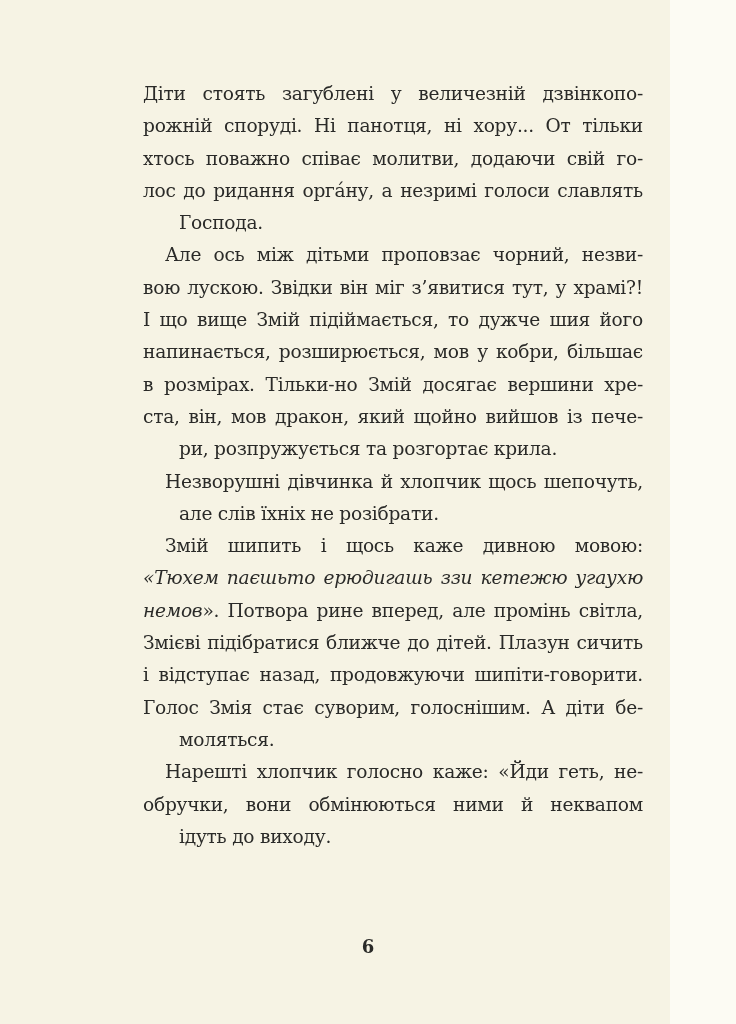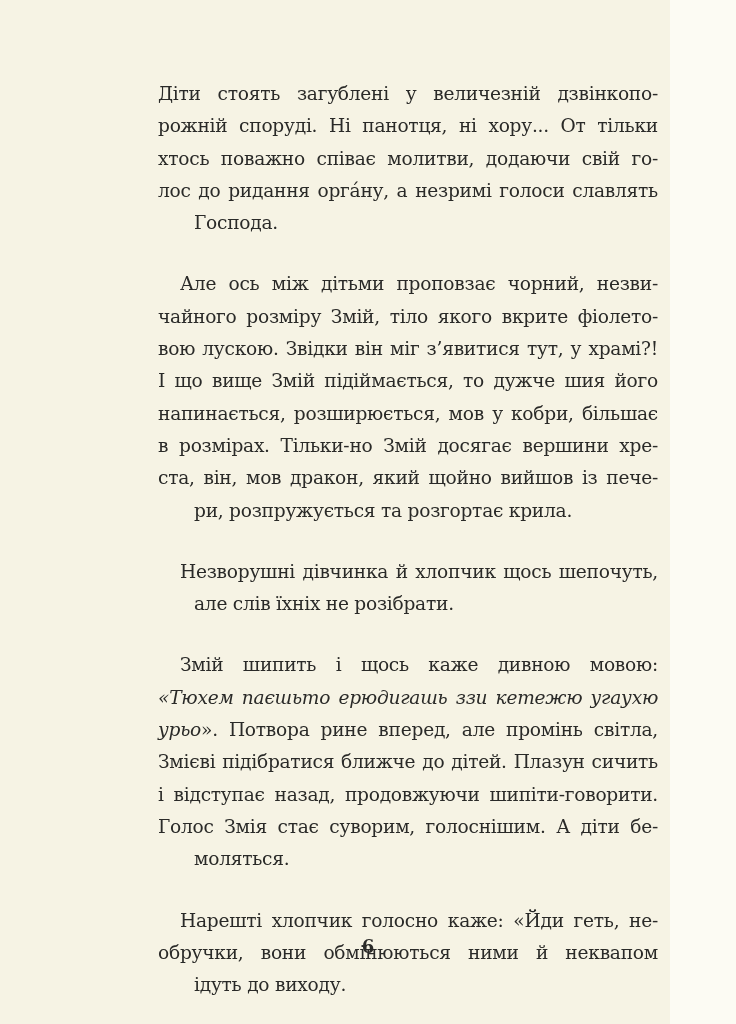--- a/index.html
+++ b/index.html
@@ -8,33 +8,33 @@
     background: #f6f3e4;
     position: relative;
     font-family: "DejaVu Serif", "Liberation Serif", serif;
     color: #2a2a28;
   }
   .right-strip {
     position: absolute; top: 0; right: 0; width: 66px; height: 1024px;
     background: #fcfbf3;
   }
   .page-text {
-    position: absolute; left: 158px; top: 78px; width: 500px;
+    position: absolute; left: 143px; top: 78px; width: 500px;
   }
   .line {
     display: block;
     height: 32.3px; line-height: 32.3px;
     font-size: 18.6px;
     white-space: nowrap;
     text-align: justify;
     text-align-last: justify;
     letter-spacing: -0.25px;
   }
   .line.last { text-align-last: left; margin-left: 36px; }
-  .line.indent { padding-left: 22px; width: calc(100% - 22px); margin-top: 29px; }
+  .line.indent { padding-left: 22px; width: calc(100% - 22px); }
   .line .it { font-style: italic; }
   .page-number {
     position: absolute; left: 0; width: 736px; top: 936px;
     text-align: center; font-weight: bold; font-size: 18px;
     font-family: "DejaVu Serif", serif;
   }
 </style>
 </head>
 <body>
 
@@ -45,38 +45,37 @@
   <div>
     <span class="line">Діти стоять загублені у величезній дзвінкопо-</span>
     <span class="line">рожній споруді. Ні панотця, ні хору... От тільки</span>
     <span class="line">хтось поважно співає молитви, додаючи свій го-</span>
     <span class="line">лос до ридання орга́ну, а незримі голоси славлять</span>
     <span class="line last">Господа.</span>
   </div>
 
   <div>
     <span class="line indent">Але ось між дітьми проповзає чорний, незви-</span>
-    <span class="line">чайного розміру Змій, тіло якого вкрите фіолето-</span>
     <span class="line">вою лускою. Звідки він міг з’явитися тут, у храмі?!</span>
     <span class="line">І що вище Змій підіймається, то дужче шия його</span>
     <span class="line">напинається, розширюється, мов у кобри, більшає</span>
     <span class="line">в розмірах. Тільки-но Змій досягає вершини хре-</span>
     <span class="line">ста, він, мов дракон, який щойно вийшов із пече-</span>
     <span class="line last">ри, розпружується та розгортає крила.</span>
   </div>
 
   <div>
     <span class="line indent">Незворушні дівчинка й хлопчик щось шепочуть,</span>
     <span class="line last">але слів їхніх не розібрати.</span>
   </div>
 
   <div>
     <span class="line indent">Змій шипить і щось каже дивною мовою:</span>
     <span class="line"><span class="it">«Тюхем паєшьто ерюдигашь ззи кетежю угаухю</span></span>
-    <span class="line"><span class="it">урьо</span><span>». Потвора рине вперед, але промінь світла,</span></span>
+    <span class="line"><span class="it">немов</span><span>». Потвора рине вперед, але промінь світла,</span></span>
     <span class="line">Змієві підібратися ближче до дітей. Плазун сичить</span>
     <span class="line">і відступає назад, продовжуючи шипіти-говорити.</span>
     <span class="line">Голос Змія стає суворим, голоснішим. А діти бе-</span>
     <span class="line last">моляться.</span>
   </div>
 
   <div>
     <span class="line indent">Нарешті хлопчик голосно каже: «Йди геть, не-</span>
     <span class="line">обручки, вони обмінюються ними й неквапом</span>
     <span class="line last">ідуть до виходу.</span>

